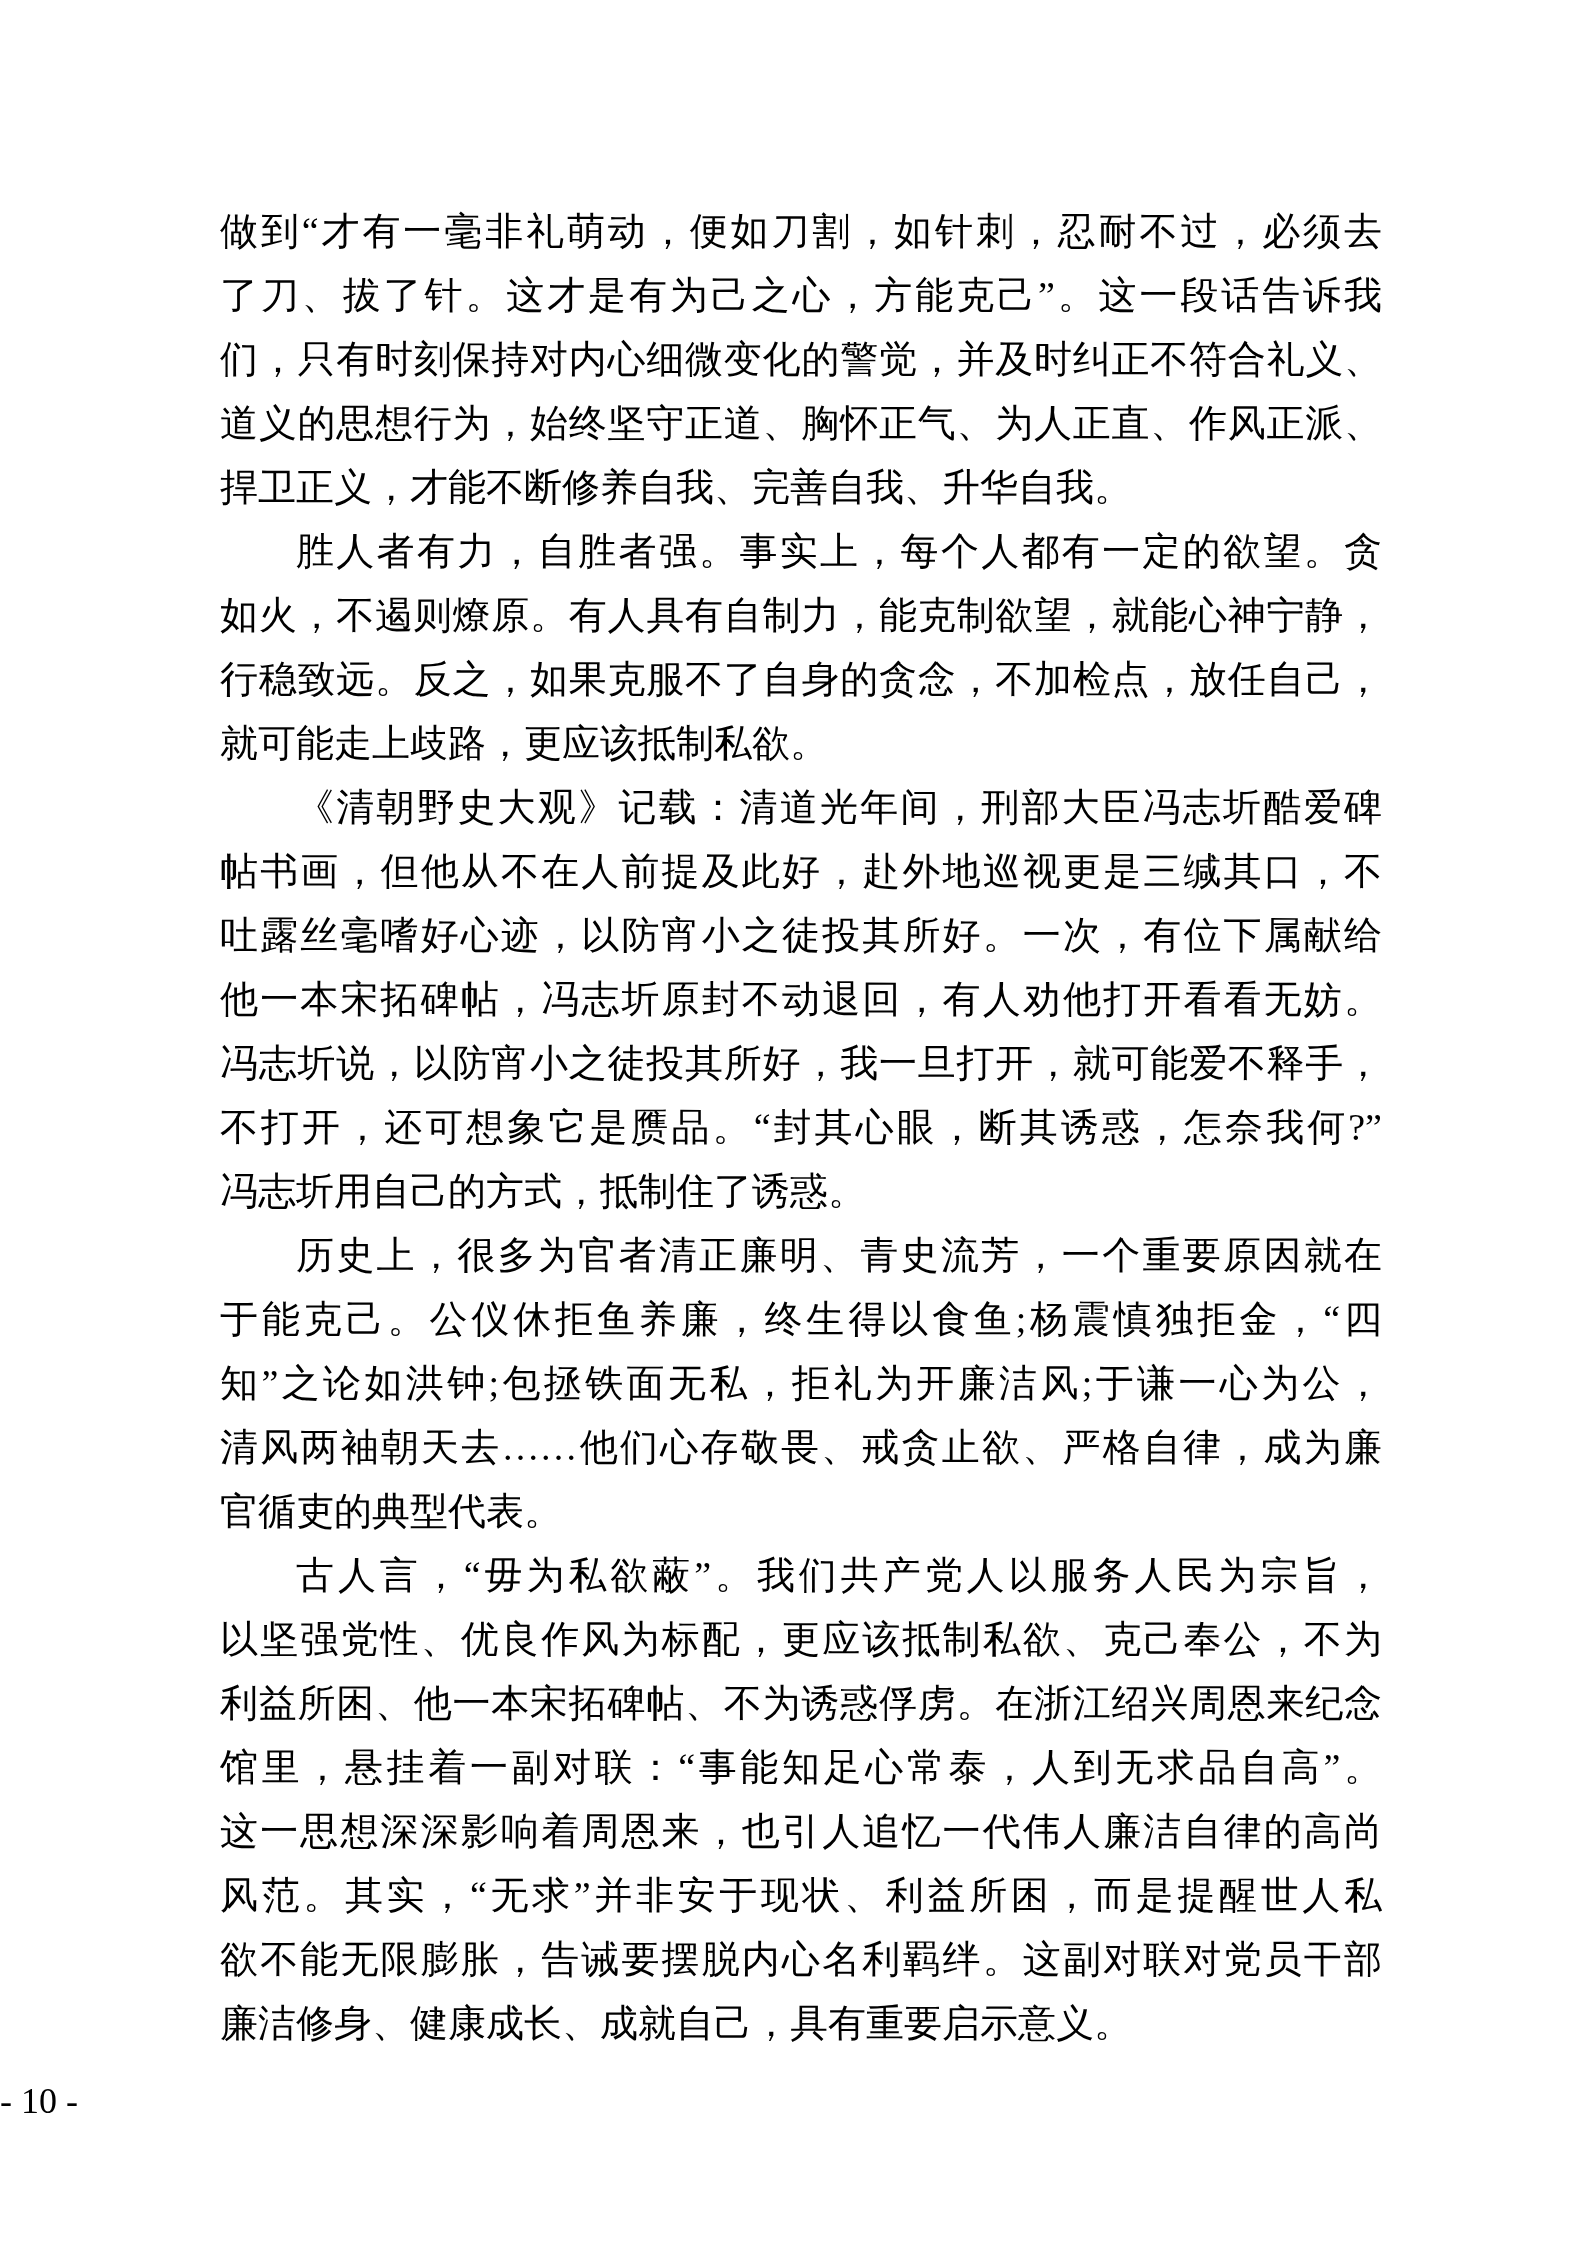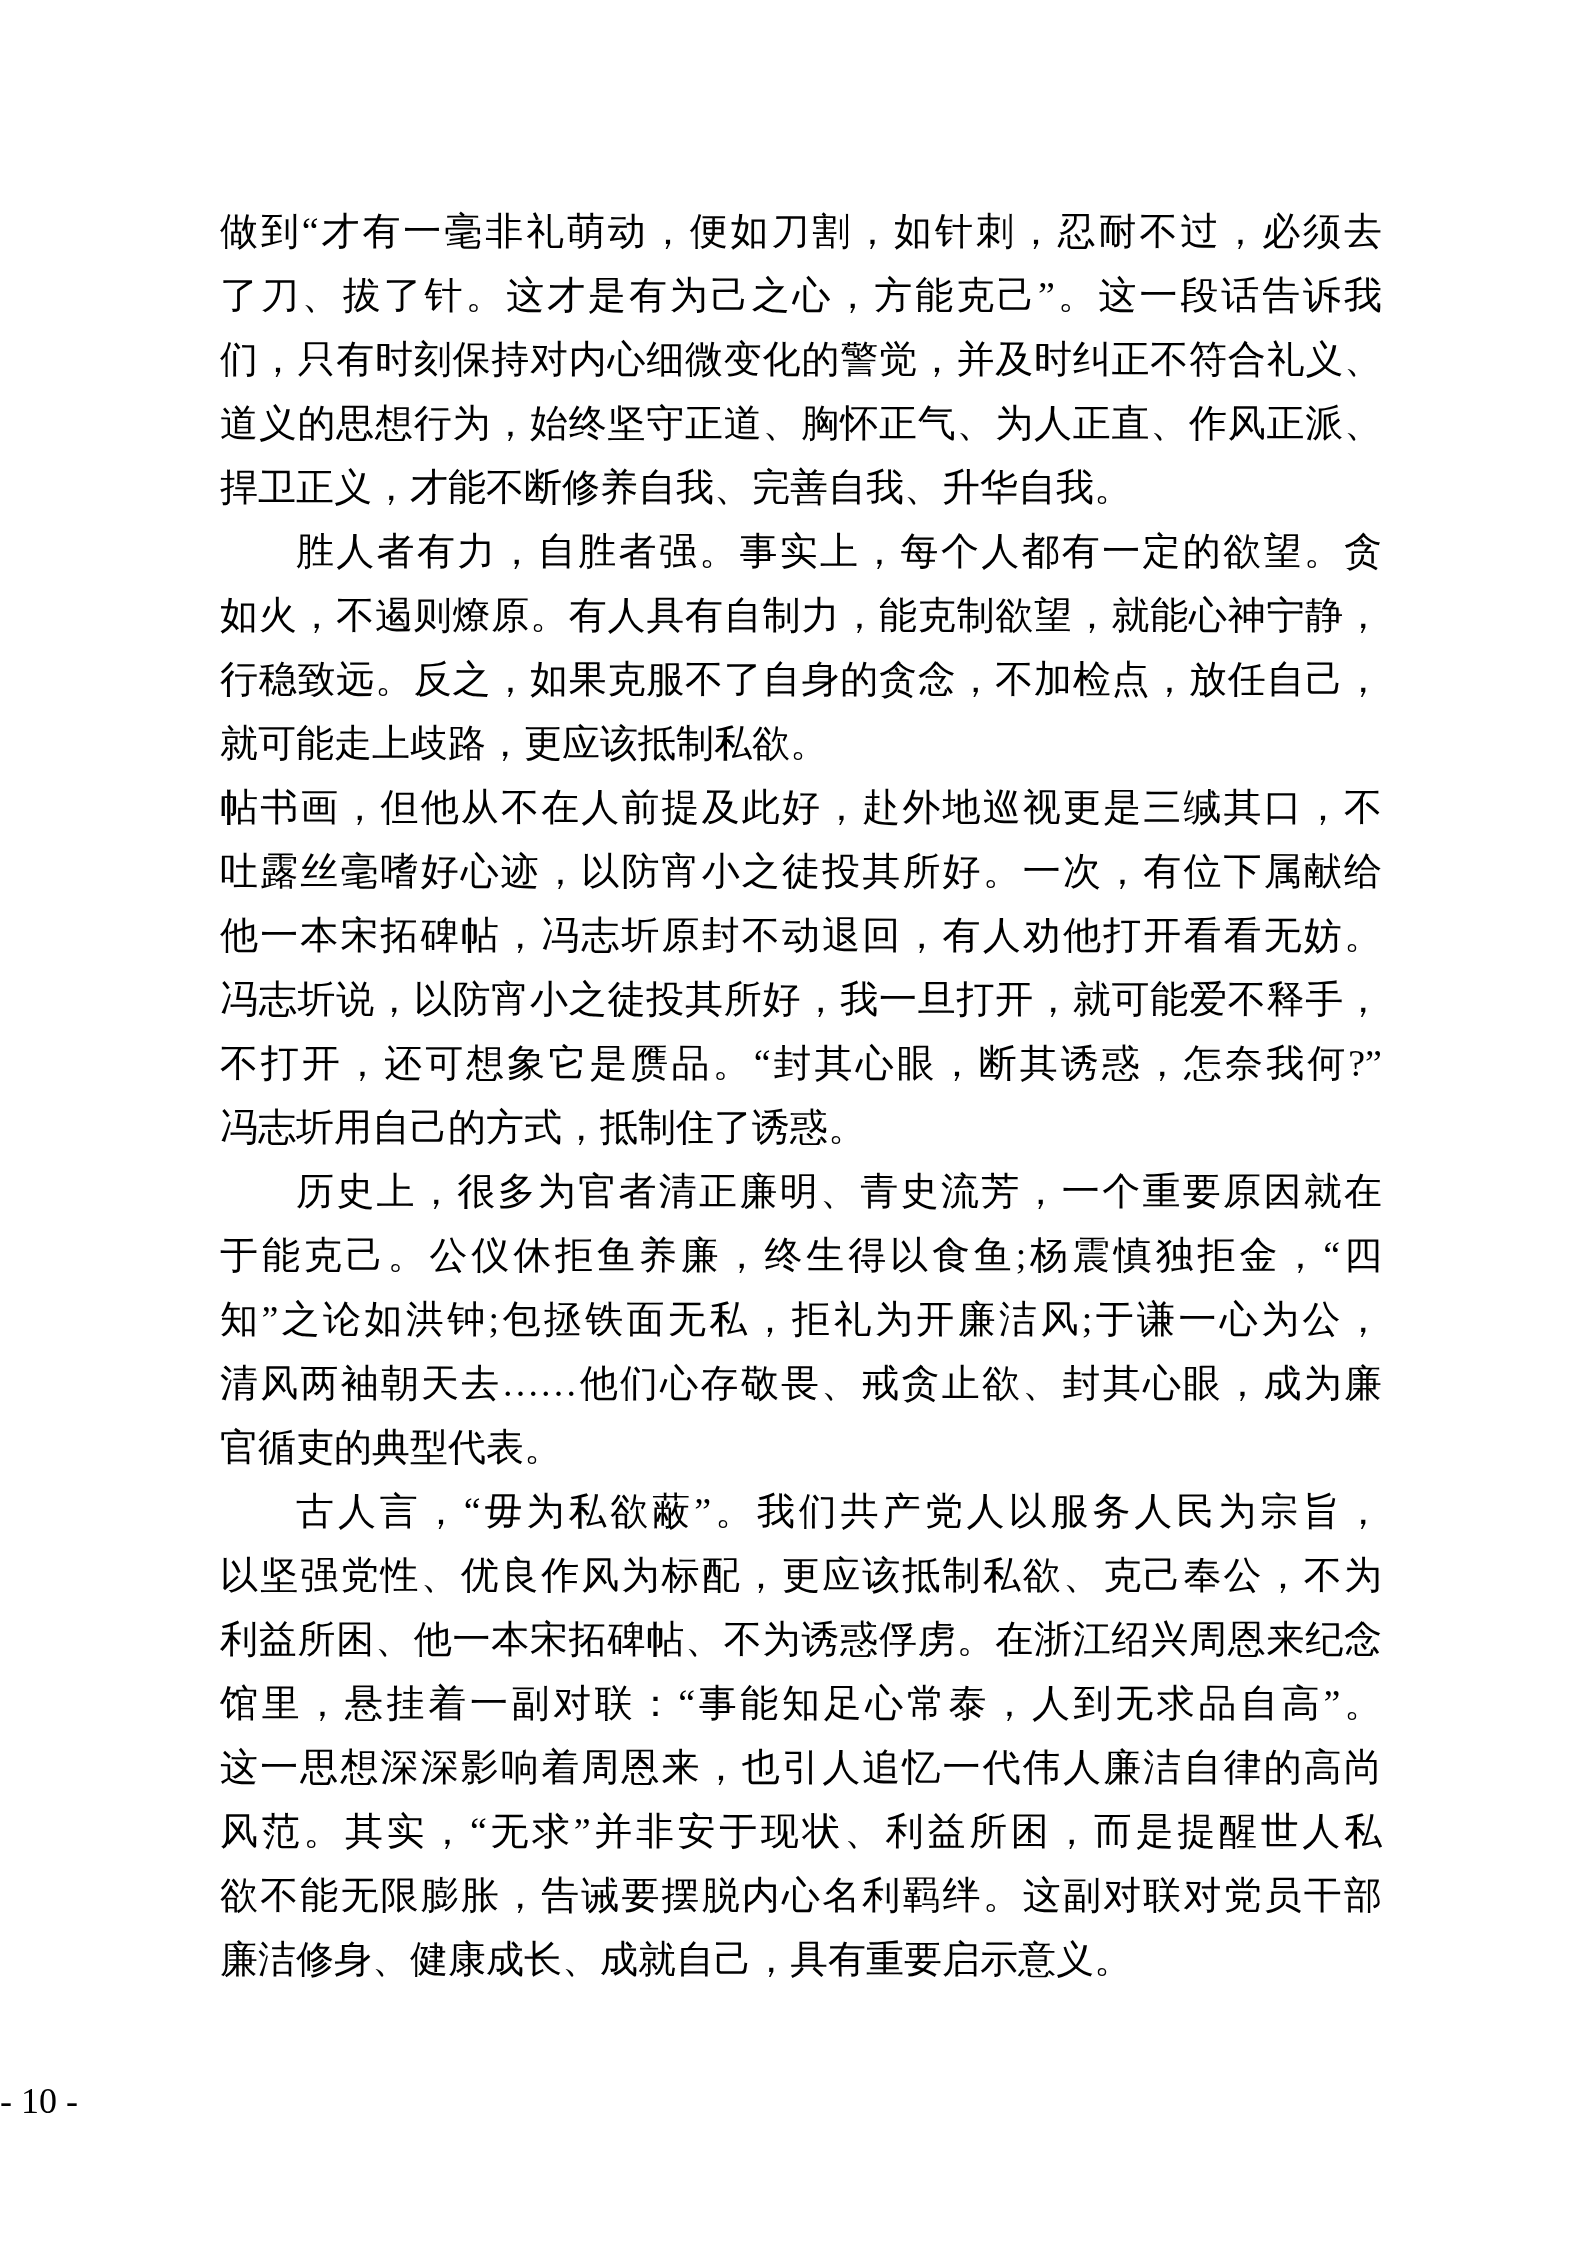--- a/index.html
+++ b/index.html
@@ -68,33 +68,34 @@
     </div>
 
     <div class="para">
       <div class="line indent">胜人者有力，自胜者强。事实上，每个人都有一定的欲望。贪</div>
       <div class="line">如火，不遏则燎原。有人具有自制力，能克制欲望，就能心神宁静，</div>
       <div class="line">行稳致远。反之，如果克服不了自身的贪念，不加检点，放任自己，</div>
       <div class="line end">就可能走上歧路，更应该抵制私欲。</div>
     </div>
 
     <div class="para">
+      <div class="line indent">《清朝野史大观》记载：清道光年间，刑部大臣冯志圻酷爱碑</div>
       <div class="line">帖书画，但他从不在人前提及此好，赴外地巡视更是三缄其口，不</div>
       <div class="line">吐露丝毫嗜好心迹，以防宵小之徒投其所好。一次，有位下属献给</div>
       <div class="line">他一本宋拓碑帖，冯志圻原封不动退回，有人劝他打开看看无妨。</div>
       <div class="line">冯志圻说，以防宵小之徒投其所好，我一旦打开，就可能爱不释手，</div>
       <div class="line">不打开，还可想象它是赝品。“封其心眼，断其诱惑，怎奈我何?”</div>
       <div class="line end">冯志圻用自己的方式，抵制住了诱惑。</div>
     </div>
 
     <div class="para">
       <div class="line indent">历史上，很多为官者清正廉明、青史流芳，一个重要原因就在</div>
       <div class="line">于能克己。公仪休拒鱼养廉，终生得以食鱼;杨震慎独拒金，“四</div>
       <div class="line">知”之论如洪钟;包拯铁面无私，拒礼为开廉洁风;于谦一心为公，</div>
-      <div class="line">清风两袖朝天去……他们心存敬畏、戒贪止欲、封其心眼，成为廉</div>
+      <div class="line">清风两袖朝天去……他们心存敬畏、戒贪止欲、严格自律，成为廉</div>
       <div class="line end">官循吏的典型代表。</div>
     </div>
 
     <div class="para">
       <div class="line indent">古人言，“毋为私欲蔽”。我们共产党人以服务人民为宗旨，</div>
       <div class="line">以坚强党性、优良作风为标配，更应该抵制私欲、克己奉公，不为</div>
       <div class="line">利益所困、他一本宋拓碑帖、不为诱惑俘虏。在浙江绍兴周恩来纪念</div>
       <div class="line">馆里，悬挂着一副对联：“事能知足心常泰，人到无求品自高”。</div>
       <div class="line">这一思想深深影响着周恩来，也引人追忆一代伟人廉洁自律的高尚</div>
       <div class="line">风范。其实，“无求”并非安于现状、利益所困，而是提醒世人私</div>

